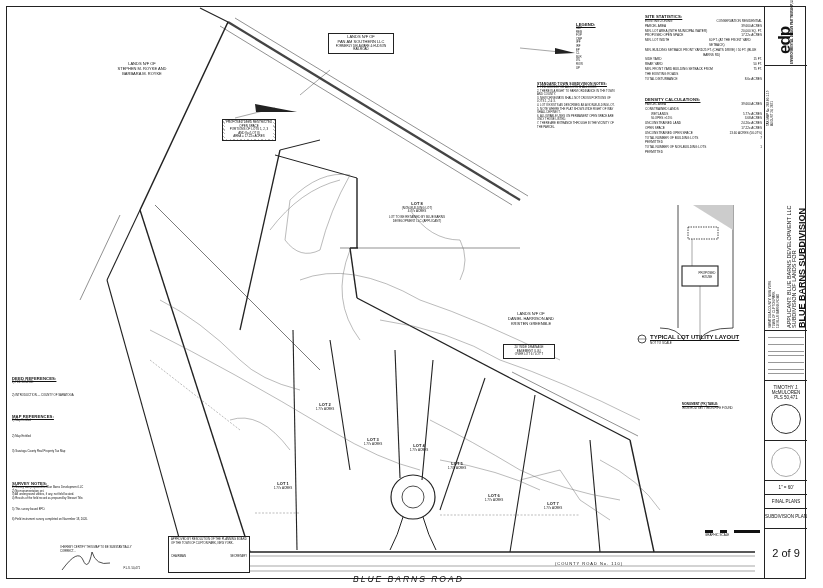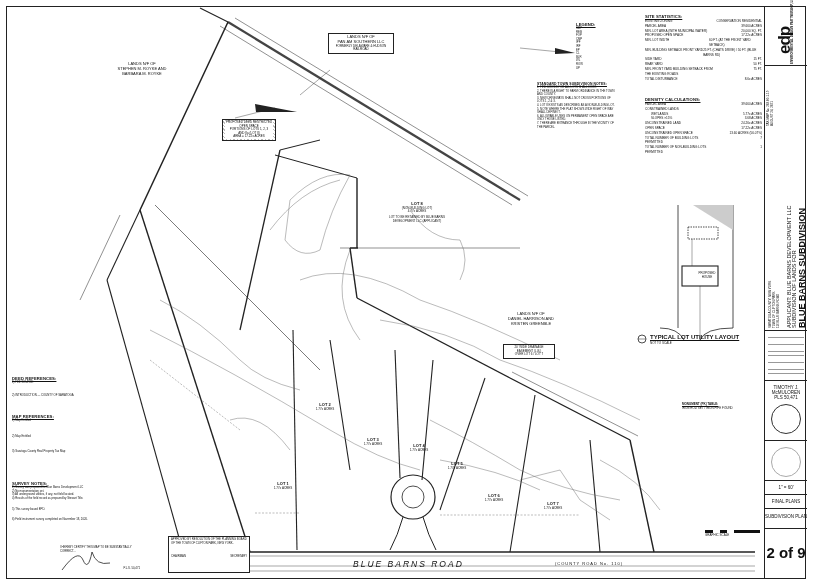--- a/index.html
+++ b/index.html
@@ -11,21 +11,21 @@
   .small{font-size:4px;line-height:4.8px;}
   .blk{position:absolute;}
   .hdr{font-weight:bold;text-decoration:underline;font-size:4.2px;letter-spacing:.1px;}
   .row{display:flex;justify-content:space-between;font-size:3.1px;line-height:4.8px;}
   .row span:first-child{width:60%;}
   .note{font-size:2.8px;line-height:3.6px;}
   
   .tb{position:absolute;left:764px;top:6px;width:42px;height:573px;border-left:1.5px solid #222;box-sizing:border-box;}
   .tb-cell{position:absolute;left:0;width:42px;border-bottom:1px solid #222;box-sizing:border-box;}
   .rot{position:absolute;transform-origin:left top;transform:rotate(-90deg);white-space:nowrap;}
-  .sheetno{font-size:15px;font-weight:bold;text-align:center;}
+  .sheetno{font-size:11px;font-weight:normal;text-align:center;}
   .mid{font-size:4.5px;text-align:center;}
   .road{font-style:italic;letter-spacing:2px;font-size:8.5px;}
   .boxed{border:1px solid #222;background:#fff;padding:1px 2px;text-align:center;}
   .hatch{background:repeating-linear-gradient(45deg,#bbb 0 1px,#fff 1px 2.5px);}
 </style>
 </head>
 <body>
 
 <div class="sheet">
   <div class="frame"></div>
@@ -221,21 +221,21 @@
   </div>
   <div class="blk small" style="left:477px;top:494px;width:34px;text-align:center;">
     <div style="font-weight:bold;">LOT 6</div>
     <div class="tiny">1.77± ACRES</div>
   </div>
   <div class="blk small" style="left:536px;top:502px;width:34px;text-align:center;">
     <div style="font-weight:bold;">LOT 7</div>
     <div class="tiny">1.77± ACRES</div>
   </div>
 
-  <div class="blk road" style="left:353px;top:559px;text-align:center;">BLUE BARNS ROAD</div>
+  <div class="blk road" style="left:353px;top:574px;text-align:center;">BLUE BARNS ROAD</div>
   <div class="blk small" style="left:555px;top:562px;letter-spacing:1px;">(COUNTY ROAD No. 110)</div>
 
   <div class="blk" style="left:576px;top:22px;width:60px;">
     <div class="hdr">LEGEND:</div>
     <div class="note" style="columns:1;">
       <div>SMP</div>
       <div>REB</div>
       <div>FOP</div>
       <div>CMP</div>
       <div>IPF</div>

